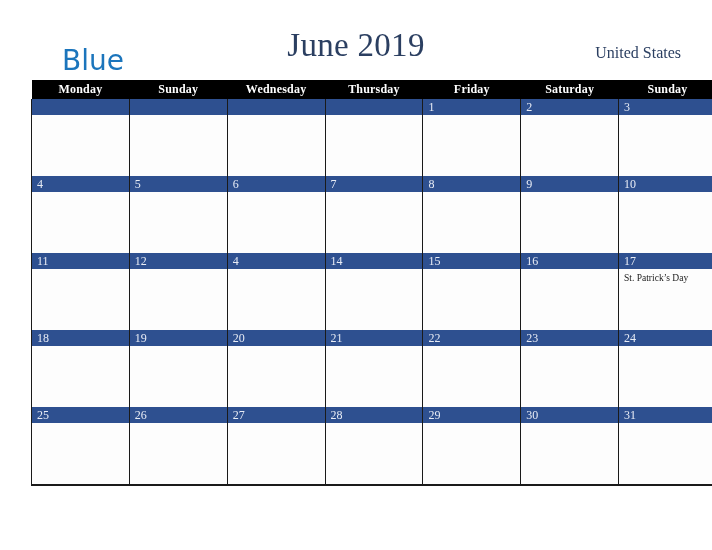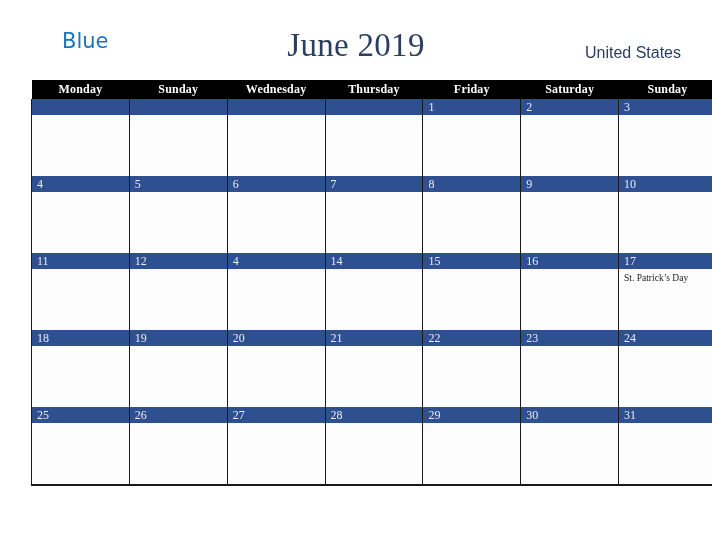--- a/index.html
+++ b/index.html
@@ -48,44 +48,44 @@
     position: absolute;
     left: 56px;
     top: 1px;
     width: 0;
     height: 0;
     border-left: 28px solid #1b75bc;
     border-bottom: 16px solid transparent;
   }
   .logo-row2 {
     font-family: "DejaVu Sans", sans-serif;
-    font-size: 21px;
+    font-size: 28px;
     color: #1b75bc;
     margin-left: 31px;
-    margin-top: 1px;
+    margin-top: 17px;
     white-space: nowrap;
   }
   .title {
     position: absolute;
     left: 0;
     right: 0;
     top: 27px;
     text-align: center;
     font-size: 33px;
     color: #2b3f61;
     font-family: "Liberation Serif", serif;
     letter-spacing: 0.3px;
   }
   .country {
     position: absolute;
     right: 31px;
     top: 44px;
     font-size: 16px;
     color: #2b3f61;
-    font-family: Liberation Sans, sans-serif;
+    font-family: Liberation Serif, serif;
     white-space: nowrap;
   }
 
   
   .calendar {
     position: absolute;
     left: 31px;
     top: 80px;
     width: 686px;
     border-collapse: collapse;

